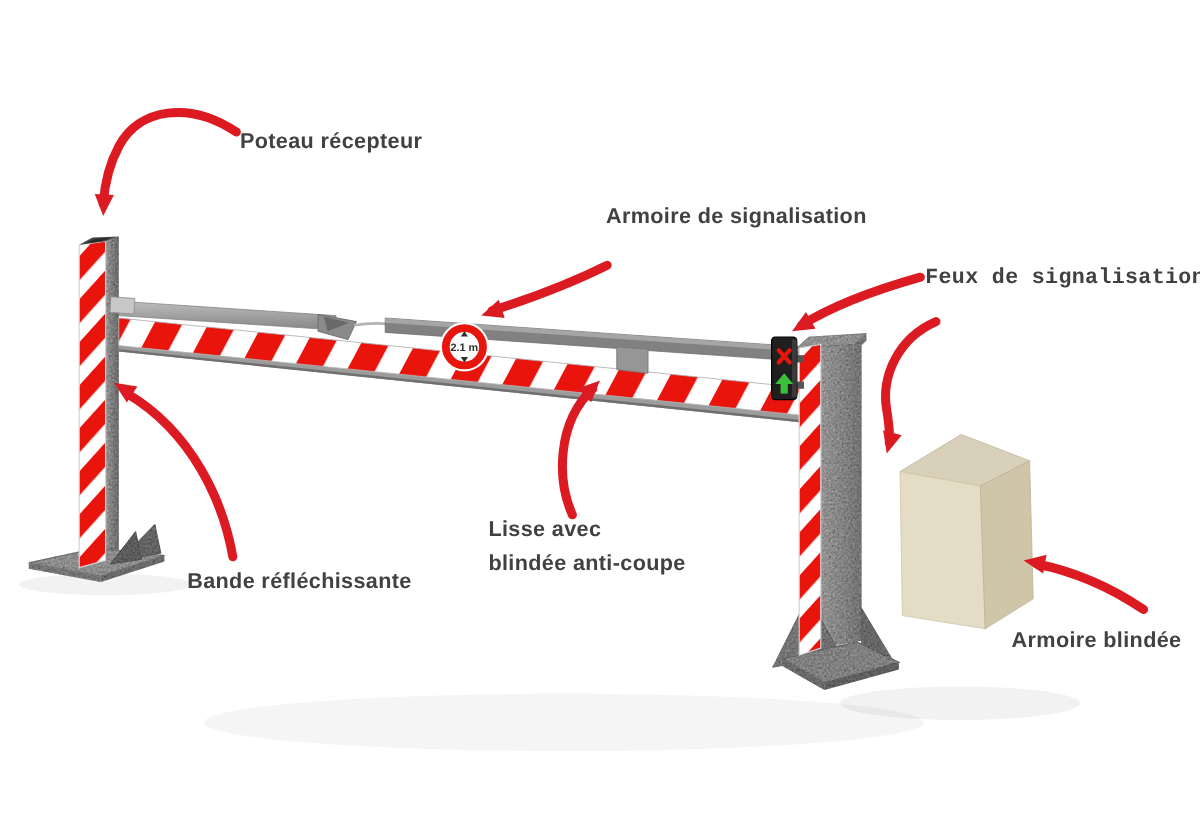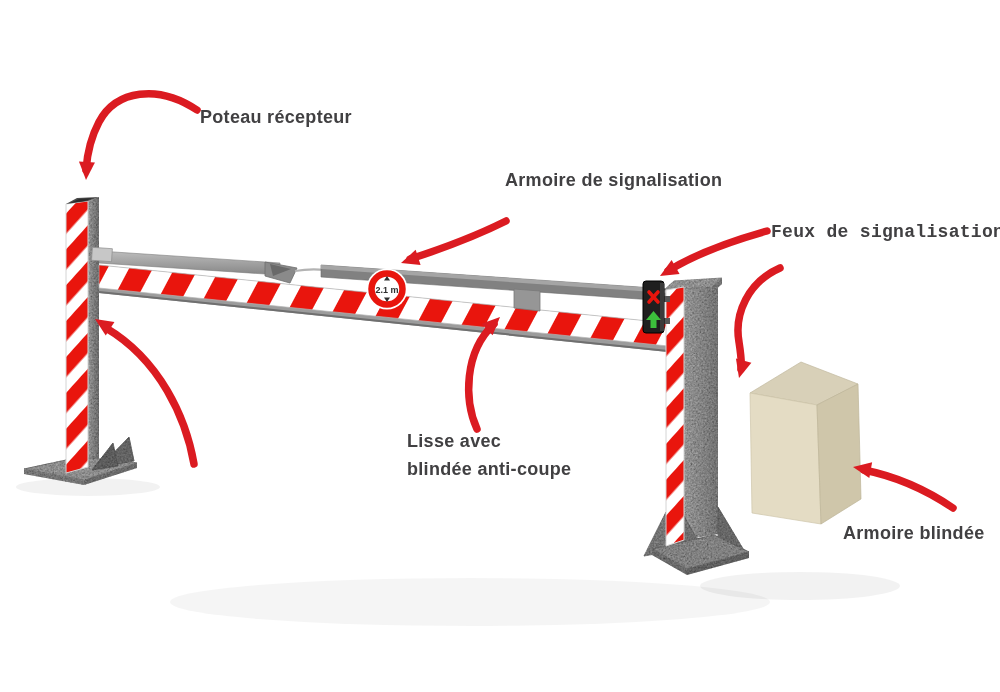--- a/index.html
+++ b/index.html
@@ -180,17 +180,20 @@
   <div class="label" id="lbl-panneau">
     <div>Armoire de signalisation</div>
   </div>
   <div class="label" id="lbl-feux">
     <div>Feux de signalisation</div>
   </div>
   <div class="label" id="lbl-lisse">
     <div>Lisse avec</div>
     <div>blindée anti-coupe</div>
   </div>
+  <div class="label" id="lbl-bande">
+    <div>Bande réfléchissante</div>
+  </div>
   <div class="label" id="lbl-armoire">
     <div>Armoire blindée</div>
   </div>
 
 </div>
 
 </body></html>

